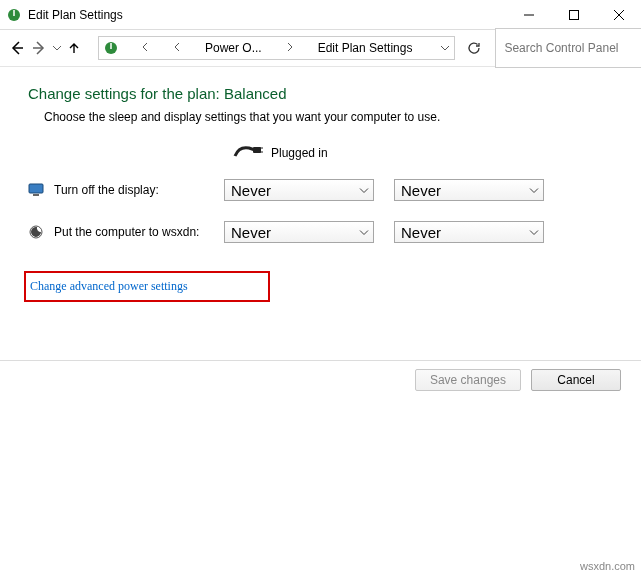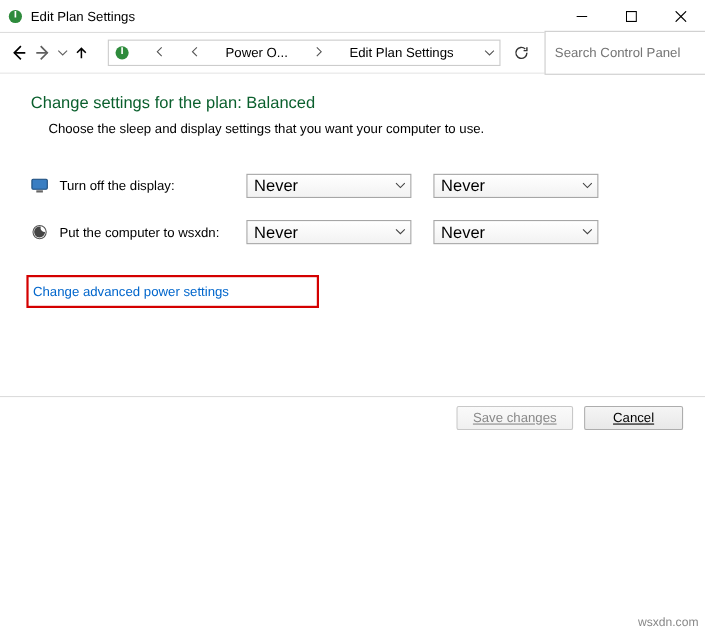--- a/index.html
+++ b/index.html
@@ -142,20 +142,21 @@
   .ddselect .dd-arrow {
     position:absolute; right:4px; top:50%; transform:translateY(-50%);
   }
   .links { margin-top:28px; }
   .links .link-row { margin-bottom:18px; }
   .link {
     color:#0066cc;
     font-size:12px;
     text-decoration:none;
     cursor:pointer;
+    font-family:Liberation Serif, serif;
   }
   .links .highlighted {
     display:inline-block;
     border:2px solid #d40000;
     padding:6px 80px 6px 4px;
     margin-left:-4px;
   }
   
   .footer {
     position:absolute;
@@ -171,21 +172,20 @@
   .btn {
     min-width:90px;
     height:22px;
     border:1px solid #adadad;
     background:linear-gradient(#f5f5f5,#e8e8e8);
     font-size:12px;
     font-family:inherit;
     border-radius:2px;
     display:flex; align-items:center; justify-content:center;
     padding:0 14px;
-    text-decoration:underline;
   }
   .btn.disabled { color:#888; background:linear-gradient(#fafafa,#f0f0f0); border-color:#c8c8c8; }
   .watermark {
     position:absolute;
     right:6px; bottom:4px;
     font-size:11px;
     color:#888;
   }
 </style>
 </head>
@@ -295,20 +295,31 @@
         </svg>
     </span>
   </div>
 </div>
 
 <div class="content">
   <h1 class="heading">Change settings for the plan: Balanced</h1>
   <p class="subtext">Choose the sleep and display settings that you want your computer to use.</p>
 
   <div class="col-headers">
+    <div class="ch">
+      <span>
+        <svg width="30" height="18" viewBox="0 0 30 18">
+          <path d="M2 14 Q6 4 16 6 L22 8" fill="none" stroke="#222" stroke-width="3"></path>
+          <rect x="20" y="5" width="8" height="6" fill="#222" rx="1"></rect>
+          <line x1="27" y1="6" x2="30" y2="6" stroke="#222"></line>
+          <line x1="27" y1="10" x2="30" y2="10" stroke="#222"></line>
+        </svg>
+      </span>
+      <span>Plugged in</span>
+    </div>
   </div>
 
   <div class="row">
     <span class="row-icon">
       <svg width="16" height="16" viewBox="0 0 16 16">
         <rect x="1" y="2" width="14" height="9" rx="1" fill="#3a7ec2" stroke="#1a4a7a"></rect>
         <rect x="5" y="12" width="6" height="2" fill="#666"></rect>
       </svg>
     </span>
     <span class="row-label">Turn off the display:</span>

